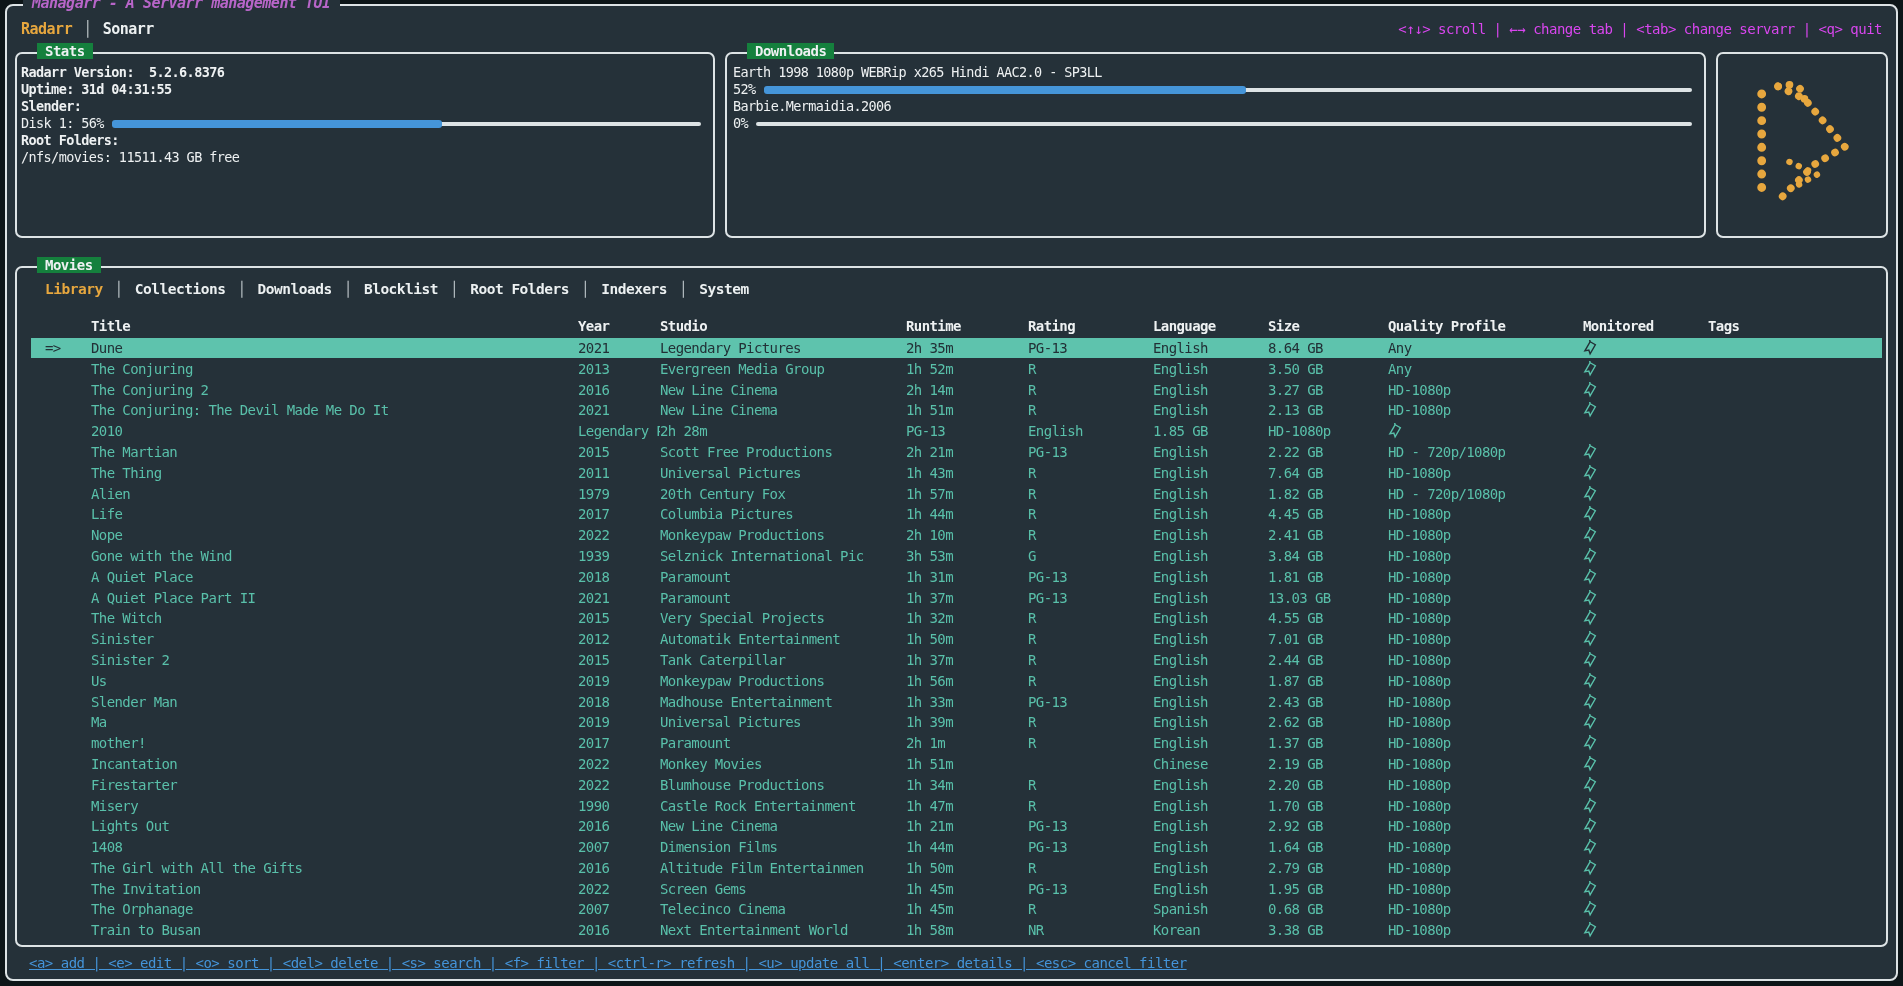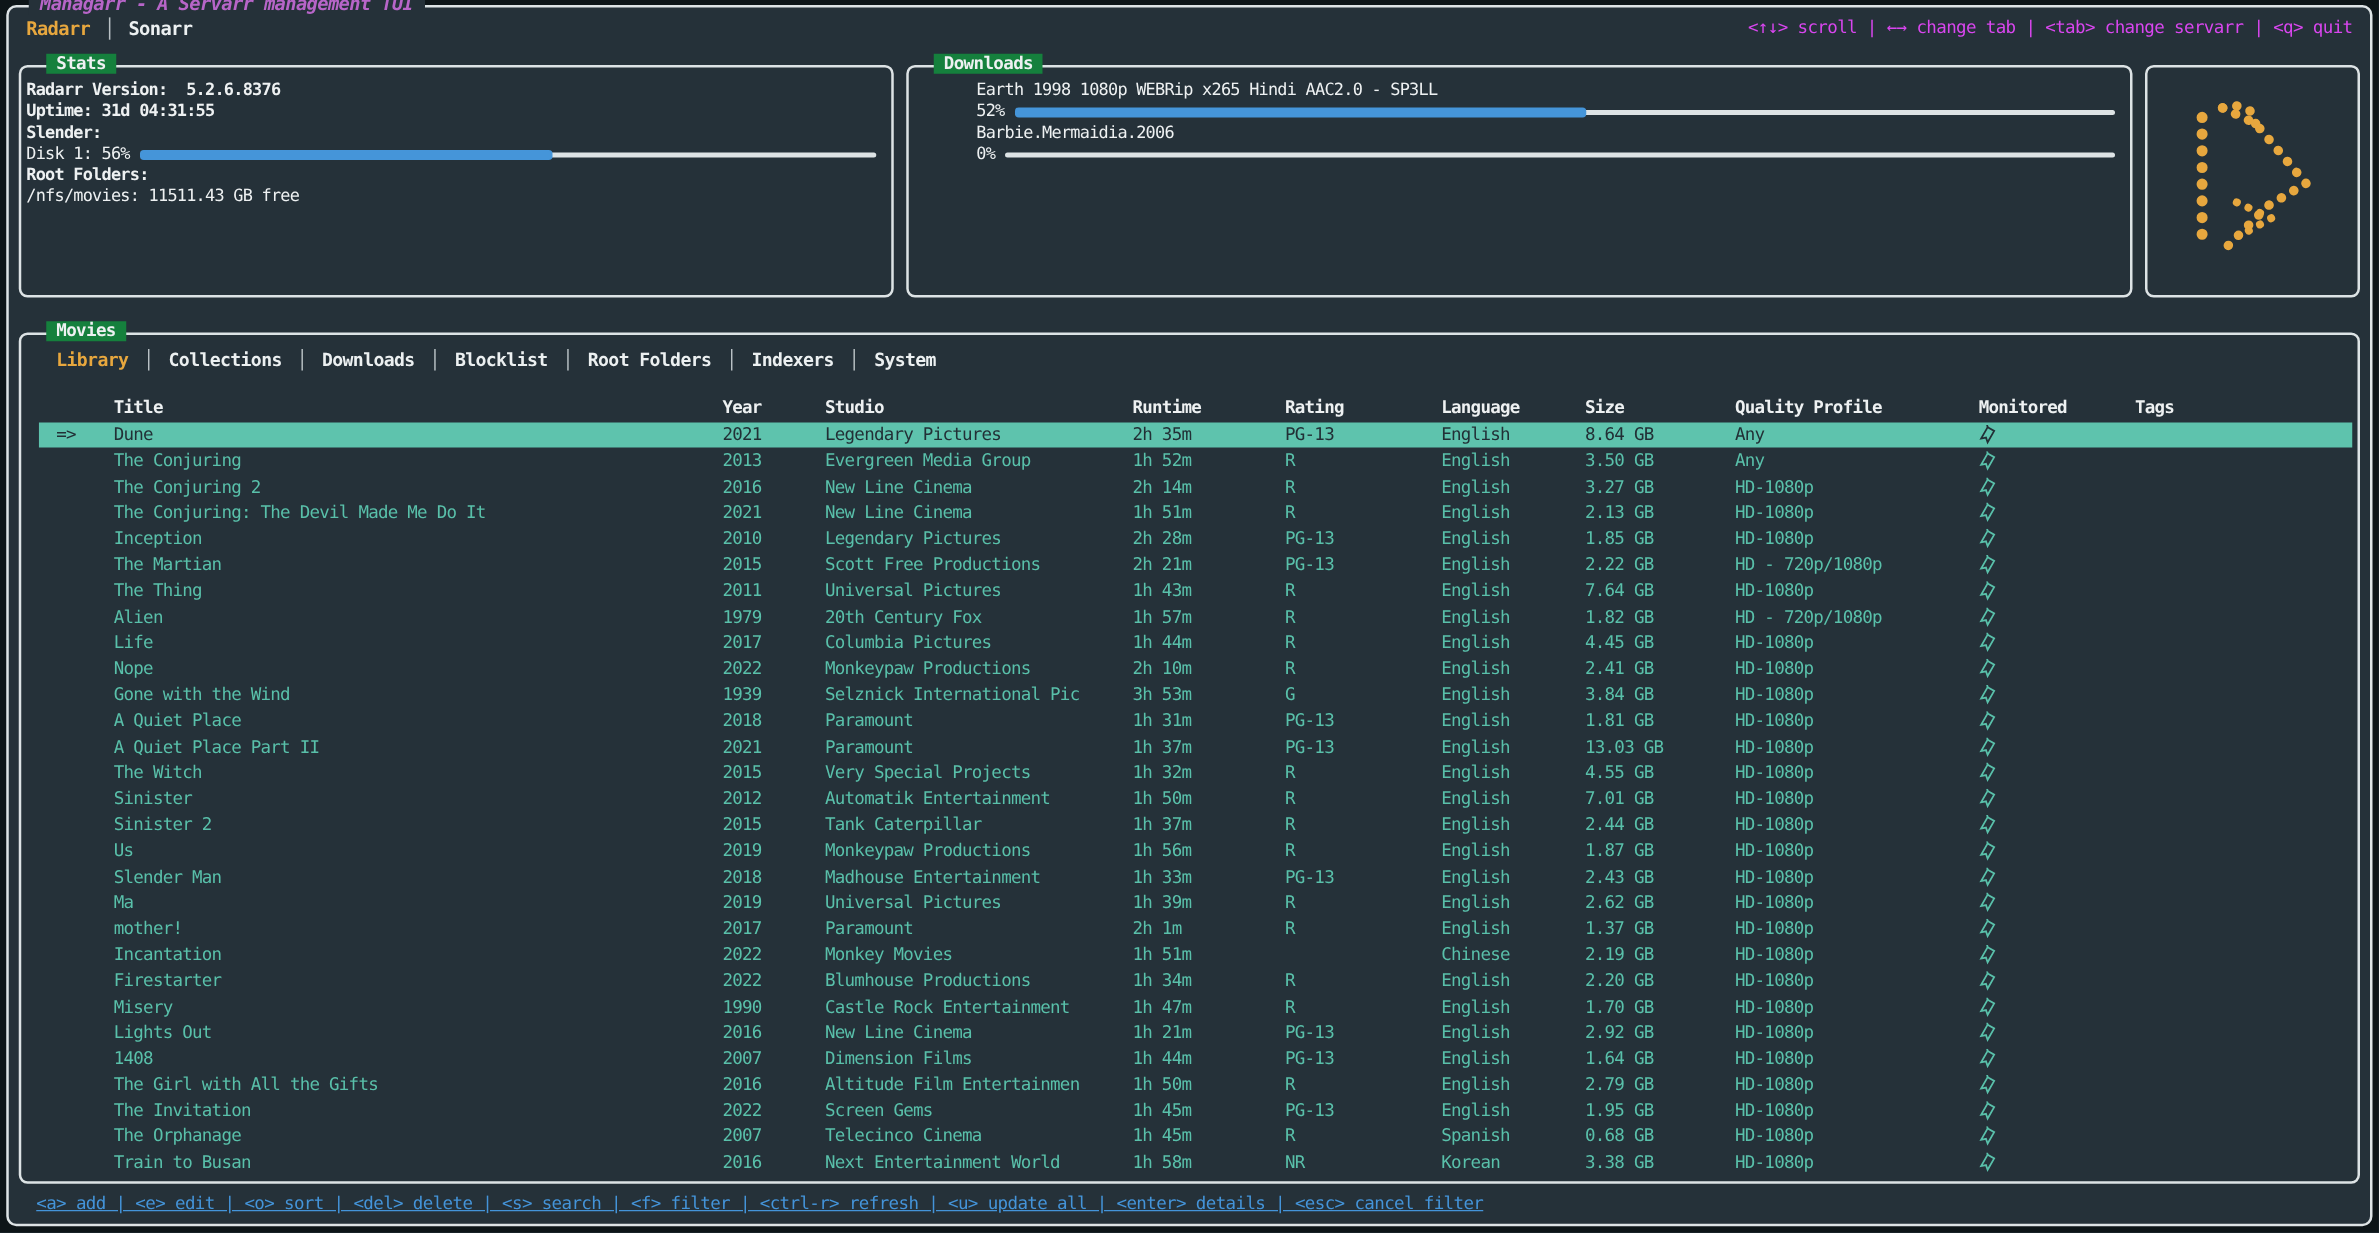--- a/index.html
+++ b/index.html
@@ -11,42 +11,42 @@
   .app{
     position:absolute;left:5px;top:4px;right:5px;bottom:5px;
     background:#253139;border:2px solid #dde3e5;border-radius:8px;
     display:flex;flex-direction:column;padding:0 8px;box-sizing:border-box;
   }
   .app-title{
     position:absolute;top:-12px;left:16px;background:#253139;padding:0 9px;
     color:#b765c8;font-weight:bold;font-style:italic;font-size:15px;letter-spacing:-0.5px;white-space:pre;
   }
   
-  .header-row{display:flex;justify-content:space-between;align-items:flex-start;height:30px;margin-top:8px;padding:0 6px;}
+  .header-row{display:flex;justify-content:space-between;align-items:center;height:30px;margin-top:8px;padding:0 6px;}
   .servarr-tabs{display:flex;align-items:center;font-size:15px;font-weight:bold;letter-spacing:-0.5px;}
   .servarr-tab{color:#ecf0f1;}
   .servarr-tab.active{color:#e7a73e;}
   .tab-sep{color:#b9c1c5;font-weight:normal;margin:0 11px;}
   .keybinds{color:#d946ef;font-size:14px;letter-spacing:-0.5px;white-space:pre;}
   
   .panels-row{display:flex;gap:10px;height:190px;margin-top:9px;}
   .panel{position:relative;border:2px solid #dde3e5;border-radius:7px;box-sizing:border-box;}
   .panel-title{
     position:absolute;top:-11px;left:20px;background:#15803d;padding:0 8px;
     color:#eef1f2;font-weight:bold;font-size:14px;letter-spacing:-0.5px;
   }
   .stats-panel{width:700px;padding:10px 12px 0 4px;}
   .downloads-panel{flex:1;padding:10px 12px 0 6px;}
   .logo-panel{width:172px;display:flex;align-items:center;justify-content:center;}
   .stat-line,.dl-line{color:#eef1f2;font-size:13.5px;line-height:17px;letter-spacing:-0.6px;white-space:pre;}
   .bold{font-weight:bold;}
   .bar-row{display:flex;align-items:center;gap:8px;}
   .bar{position:relative;flex:1;height:4px;background:#dde3e5;border-radius:2px;margin-top:1px;}
   .fill{position:absolute;left:0;top:-2px;height:8px;background:#4595d9;border-radius:3px;}
-  .dl-item{margin-bottom:0;margin-left:48px;}
+  .dl-item{margin-bottom:0;}
   
   .movies-panel{margin-top:28px;flex:1;position:relative;border:2px solid #dde3e5;border-radius:7px;
     display:flex;flex-direction:column;padding:9px 4px 4px 14px;box-sizing:border-box;}
   .movies-tabs{display:flex;align-items:center;padding-left:14px;height:25px;
     font-size:14.5px;font-weight:bold;color:#eef1f2;letter-spacing:-0.5px;}
   .mtab{color:#ecf0f1;}
   .mtab.active{color:#e7a73e;}
   .mtab-sep{color:#b9c1c5;font-weight:normal;margin:0 12px;}
   .table{margin-top:12px;flex:1;display:flex;flex-direction:column;overflow:hidden;
     --cols:46px 487px 82px 246px 122px 125px 115px 120px 195px 125px 1fr;}
@@ -237,21 +237,20 @@
           <path d="M4 2.5 h6 v10.5 l-3 -2.6 -3 2.6 z"></path>
           <path d="M4 2.5 l-1.5 -1.5"></path>
         </g>
       </svg>
     </span>
     <span></span>
   </div>
 
   <div class="trow">
     <span></span>
-    <span>Inception</span>
     <span>2010</span>
     <span>Legendary Pictures</span>
     <span>2h 28m</span>
     <span>PG-13</span>
     <span>English</span>
     <span>1.85 GB</span>
     <span>HD-1080p</span>
     <span class="tag-icon-wrap">
       <svg width="14" height="16" viewBox="0 0 14 16" stroke="currentColor" fill="none" stroke-width="1.4">
         <g transform="rotate(30 7 8)">

